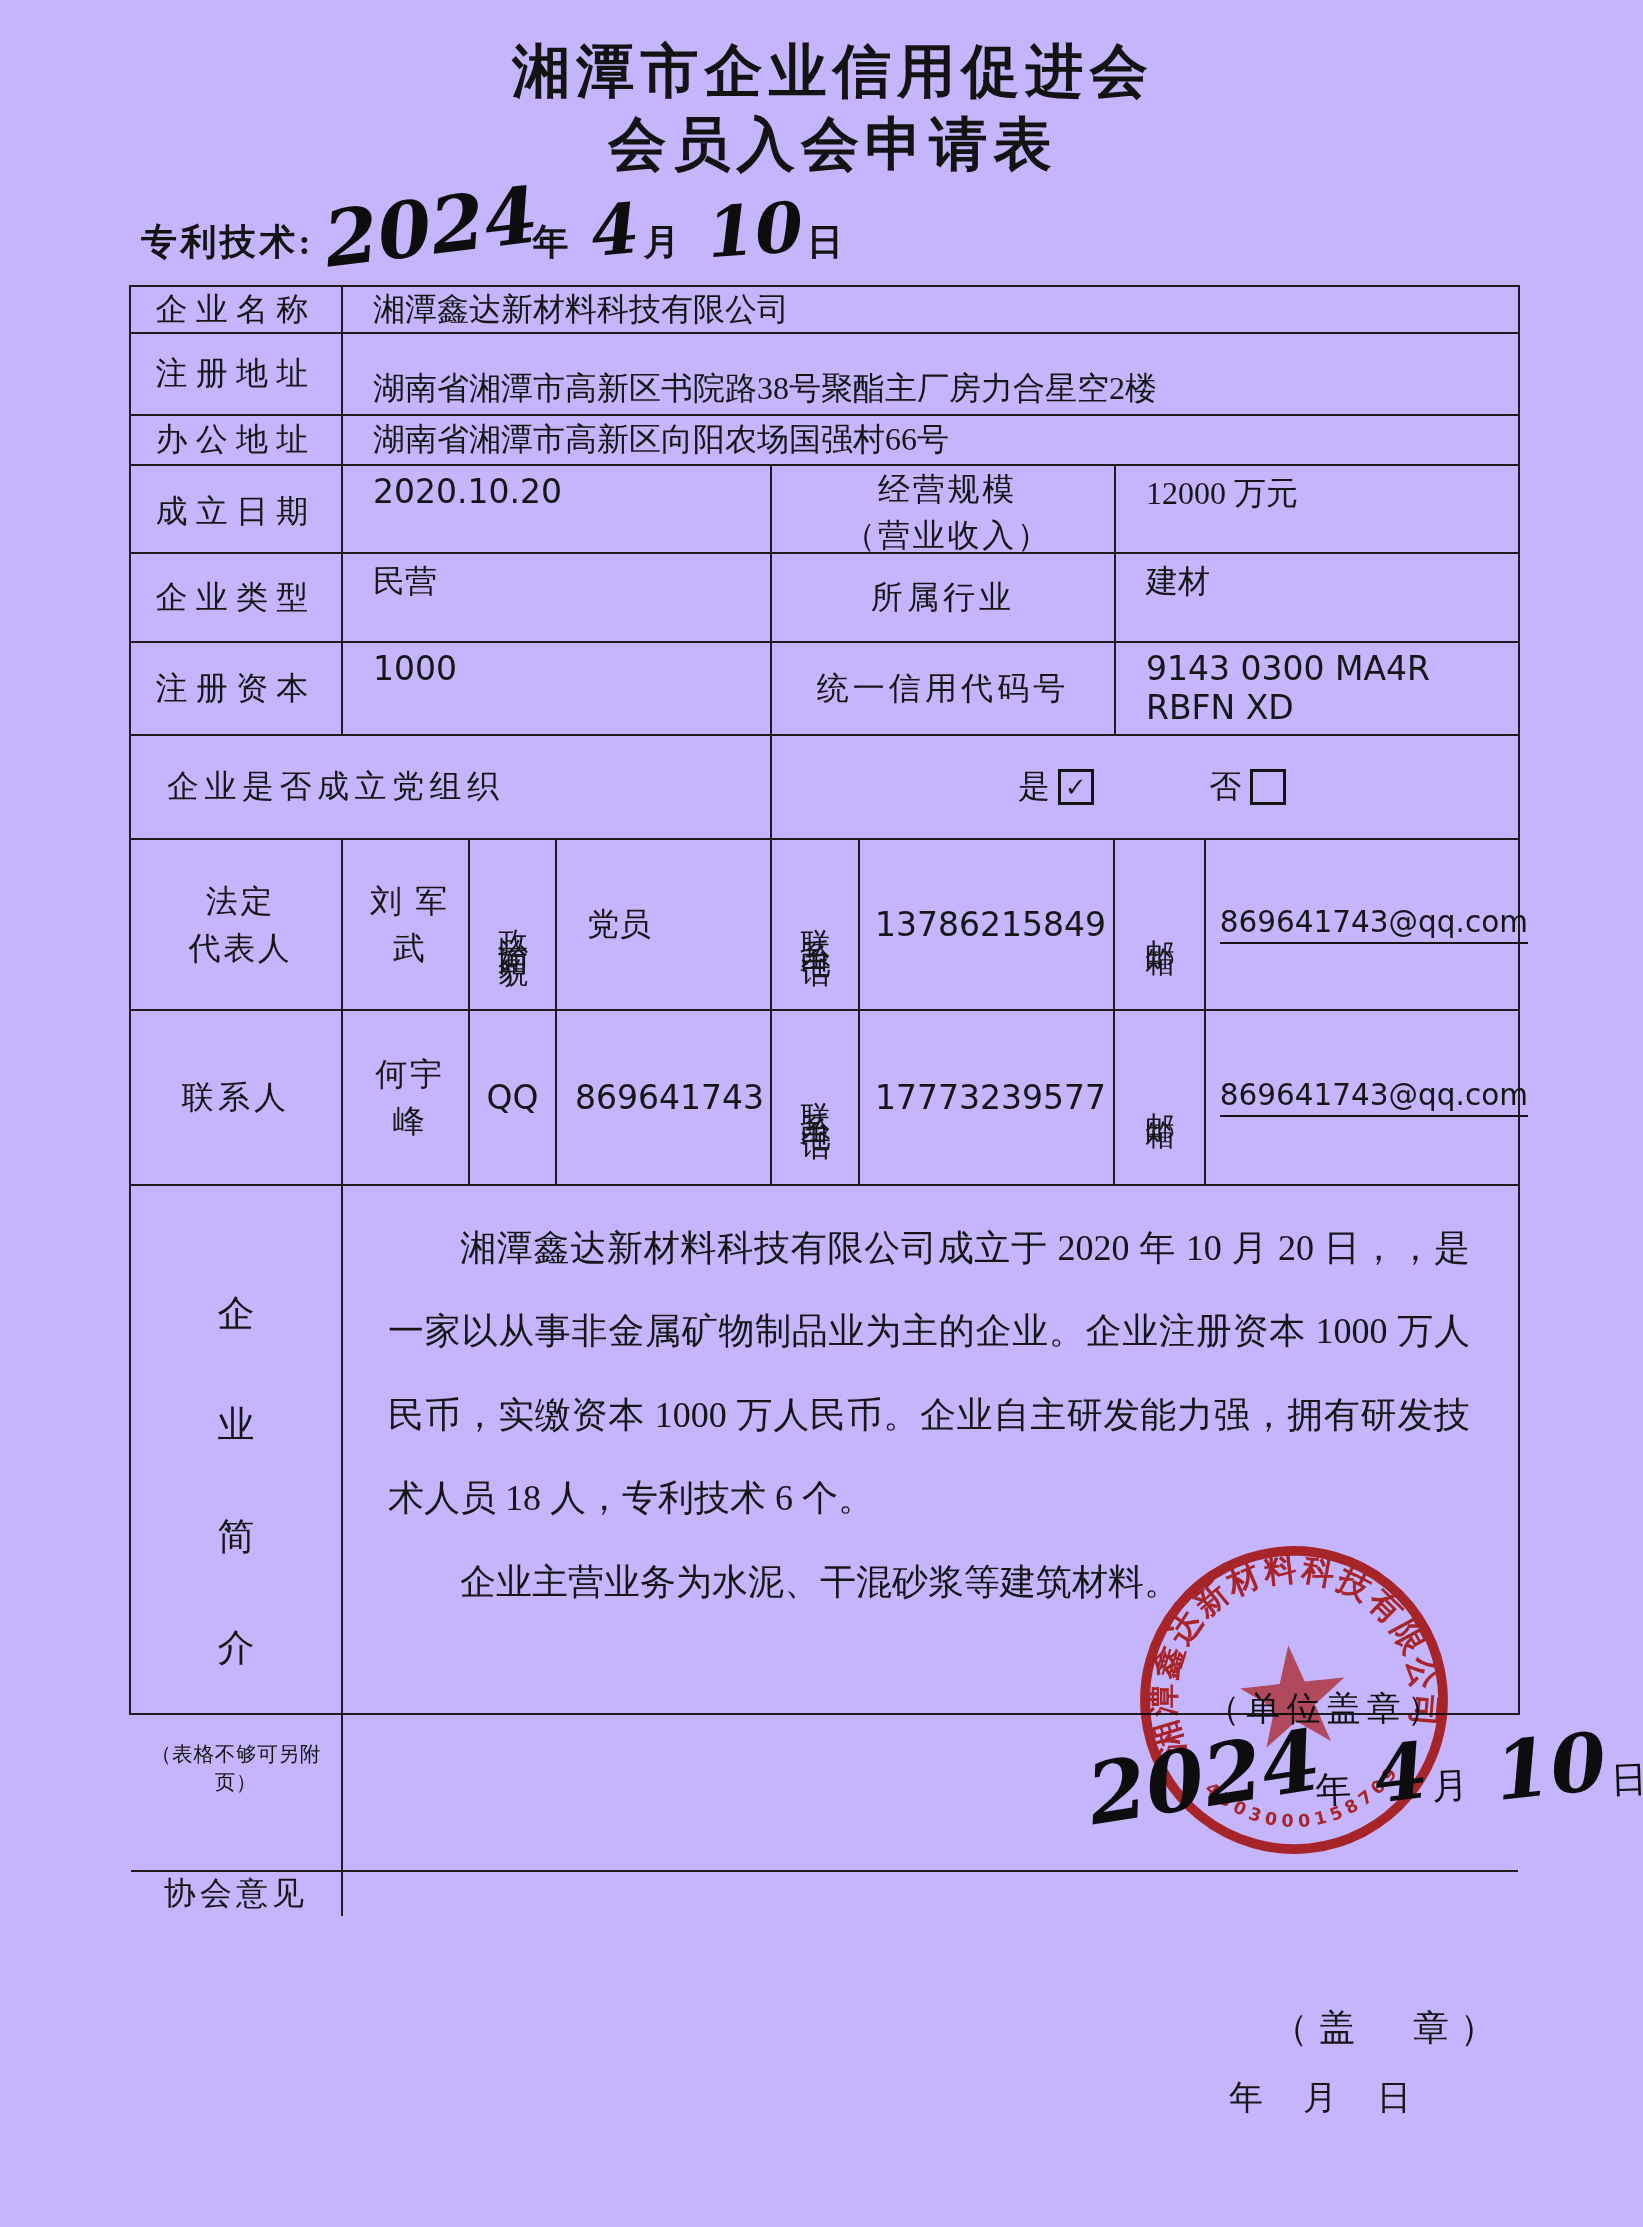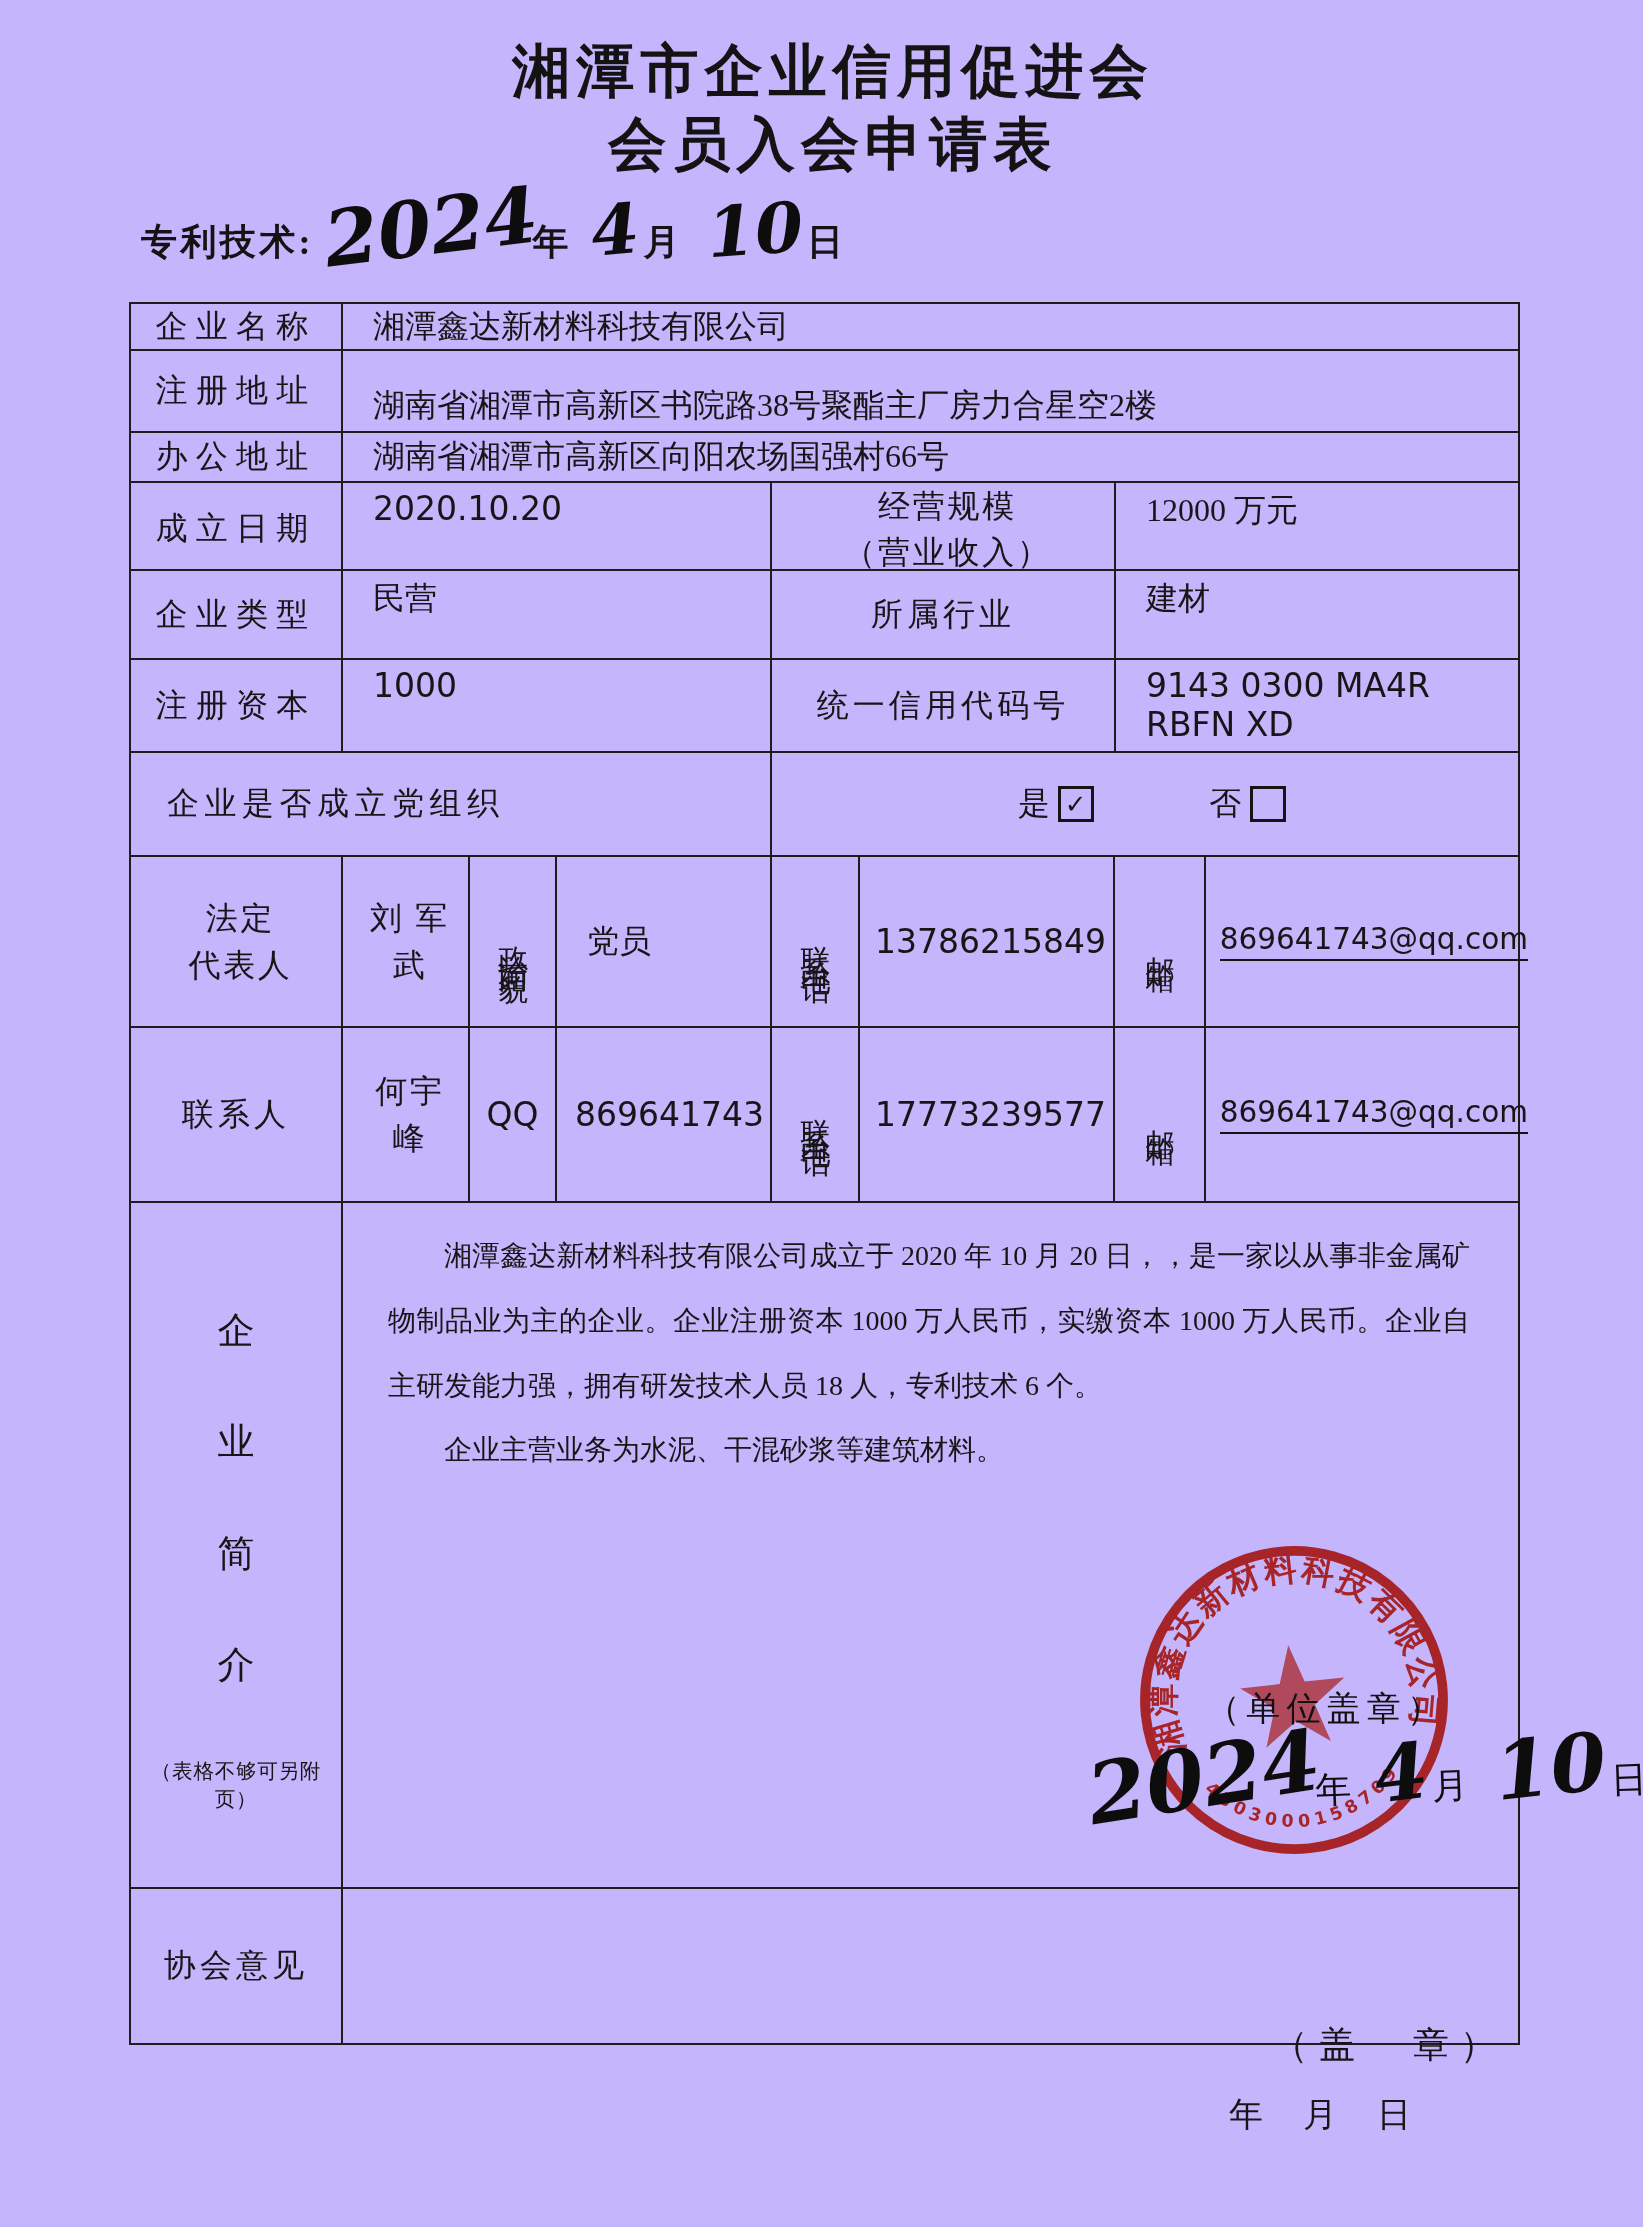--- a/index.html
+++ b/index.html
@@ -15,23 +15,23 @@
   
   .apply-date{position:absolute; left:141px; top:193px; display:flex; align-items:baseline; color:#131313;}
   .apply-date .lbl{font-size:36px; font-weight:700; letter-spacing:3.4px;}
   .unit{font-size:36px; font-weight:700;}
   .hw{font-family:"DejaVu Serif",serif; font-style:italic; font-weight:700;
       display:inline-block; line-height:.9; color:#0d0d0d;}
   .hw.y{font-size:77px; transform:rotate(-7deg); margin-left:9.6px; margin-right:-5.5px;}
   .hw.m{font-size:69px; transform:rotate(-5deg); margin-left:23px; margin-right:4.1px;}
   .hw.d{font-size:69px; transform:rotate(-4deg); margin-left:27.4px; margin-right:4.1px;}
   
-  .tbl{position:absolute; left:129px; top:285px; width:1391px; height:1743px;
+  .tbl{position:absolute; left:129px; top:285px; width:1391px; height:1430px;
     border:2.7px solid #1d1d1d; box-sizing:border-box; display:grid;
-    grid-template-rows:45px 82px 50px 88px 89px 93px 104px 171px 175px 686px auto;margin-top:17px;}
+    grid-template-rows:45px 82px 50px 88px 89px 93px 104px 171px 175px 686px auto;}
   .row{display:grid; border-top:2.1px solid #1d1d1d; box-sizing:border-box; min-height:0;}
   .row:first-child{border-top:none;}
   .c{border-left:2.1px solid #1d1d1d; box-sizing:border-box; display:flex;
      align-items:center; font-size:32px; min-width:0; position:relative;}
   .c:first-child{border-left:none;}
   .r13{grid-template-columns:210px auto;}
   .r46{grid-template-columns:210px 429px 344px auto;}
   .r7{grid-template-columns:639px auto;}
   .r89{grid-template-columns:210px 127px 87px 215px 88px 255px 91px auto;}
   .lab{justify-content:center; letter-spacing:8.2px; text-align:center;}
@@ -50,21 +50,21 @@
   .party-no{margin-left:115px;}
   .email{font-family:"DejaVu Sans","Liberation Sans",sans-serif; font-size:29.5px;
          border-bottom:2.7px solid #141414; padding-bottom:3.4px; white-space:nowrap;}
   .email-cell{padding-left:13.7px;}
   
   .prof-label{position:relative;}
   .prof-chars{position:absolute; top:103px; height:384px; left:0; right:0;
     display:flex; flex-direction:column; align-items:center; justify-content:space-between; font-size:37px;}
   .prof-note{position:absolute; bottom:74px; left:0; width:100%; text-align:center;
     font-size:20.6px; letter-spacing:0.7px;}
-  .prof-content{display:block; padding:20.6px 48px 0 45px; font-size:28px; line-height:2.32;
+  .prof-content{display:block; padding:20.6px 48px 0 45px; font-size:36px; line-height:2.32;
     text-align:justify;}
   .prof-content p{margin:0; text-indent:2em;}
   
   .op-seal{position:absolute; left:929px; top:132px; font-size:36px; letter-spacing:11px;}
   .op-date{position:absolute; left:886px; top:203px; font-size:34px; display:flex; gap:40px;}
   
   .seal{position:absolute; left:1132px; top:1538px; width:324px; height:324px;
     transform:rotate(-6deg); opacity:.95; mix-blend-mode:multiply; z-index:5;}
   .unit-seal-label{position:absolute; left:1206px; top:1686px; font-size:34px;
     letter-spacing:6.2px; z-index:6; color:#111;}

